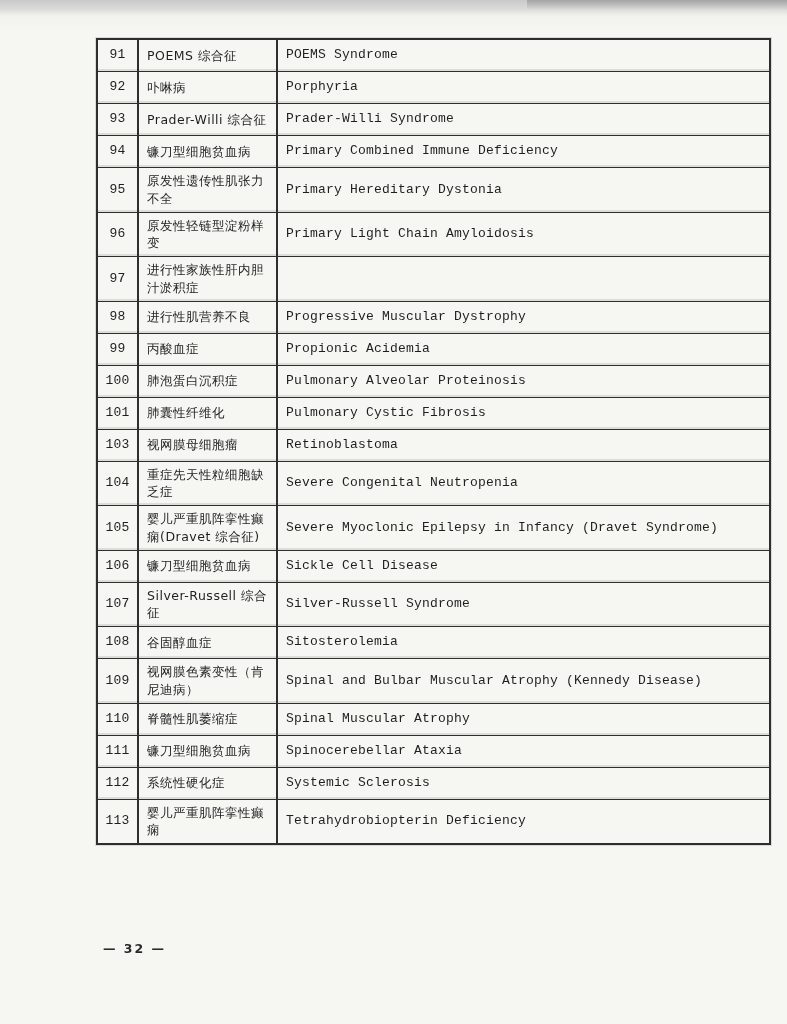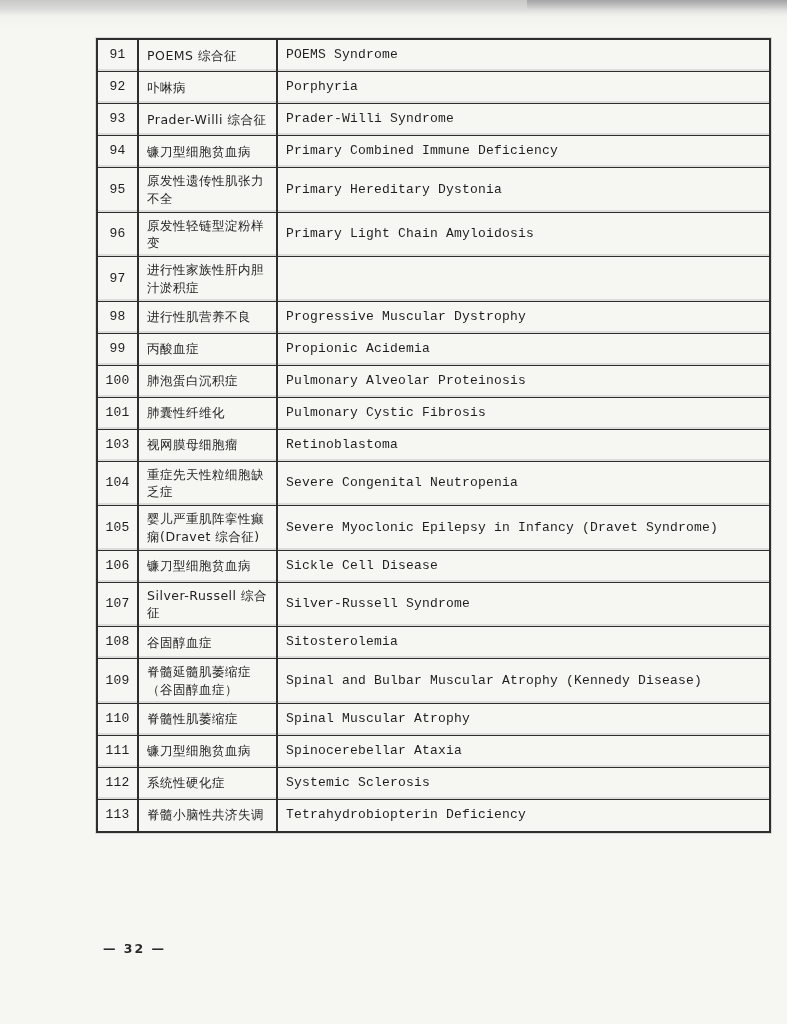--- a/index.html
+++ b/index.html
@@ -203,21 +203,21 @@
   </div>
 
   <div class="row">
     <div class="cell cell-no">108</div>
     <div class="cell cell-cn">谷固醇血症</div>
     <div class="cell cell-en">Sitosterolemia</div>
   </div>
 
   <div class="row">
     <div class="cell cell-no">109</div>
-    <div class="cell cell-cn">脊髓延髓肌萎缩症（谷固醇血症）</div>
+    <div class="cell cell-cn">视网膜色素变性（肯尼迪病）</div>
     <div class="cell cell-en">Spinal and Bulbar Muscular Atrophy (Kennedy Disease)</div>
   </div>
 
   <div class="row">
     <div class="cell cell-no">110</div>
     <div class="cell cell-cn">脊髓性肌萎缩症</div>
     <div class="cell cell-en">Spinal Muscular Atrophy</div>
   </div>
 
   <div class="row">
@@ -227,19 +227,19 @@
   </div>
 
   <div class="row">
     <div class="cell cell-no">112</div>
     <div class="cell cell-cn">系统性硬化症</div>
     <div class="cell cell-en">Systemic Sclerosis</div>
   </div>
 
   <div class="row">
     <div class="cell cell-no">113</div>
-    <div class="cell cell-cn">脊髓小脑性共济失调</div>
+    <div class="cell cell-cn">婴儿严重肌阵挛性癫痫</div>
     <div class="cell cell-en">Tetrahydrobiopterin Deficiency</div>
   </div>
 </div>
 
   <div class="page-number">— 32 —</div>
 </div>
 
 </body></html>

